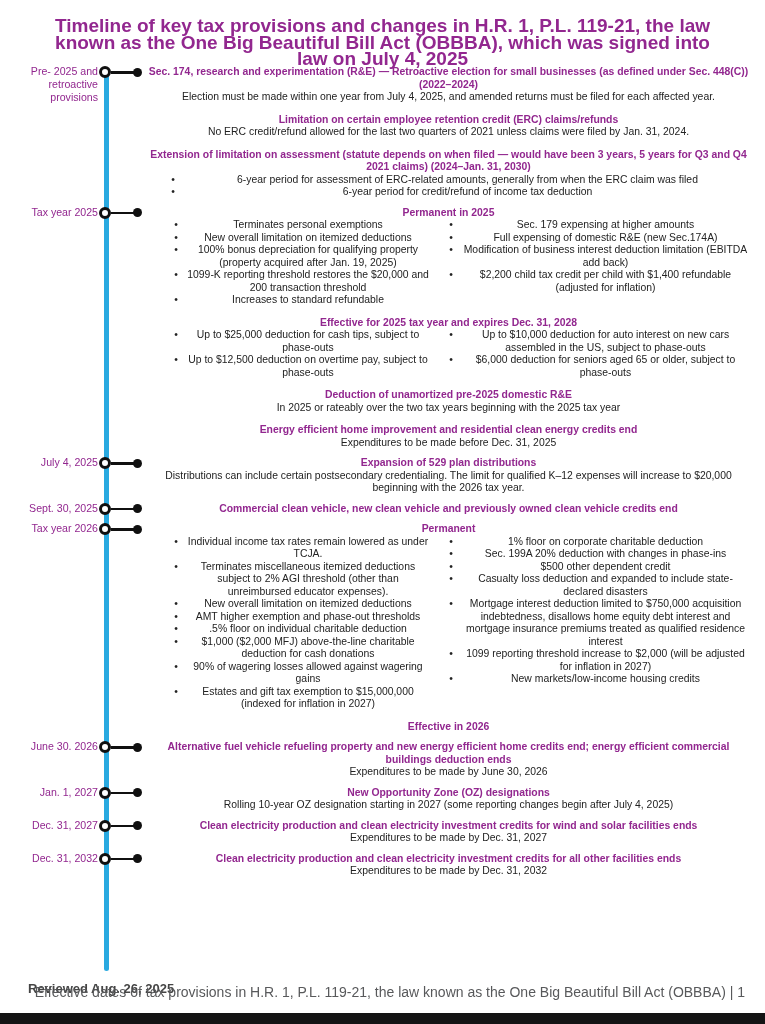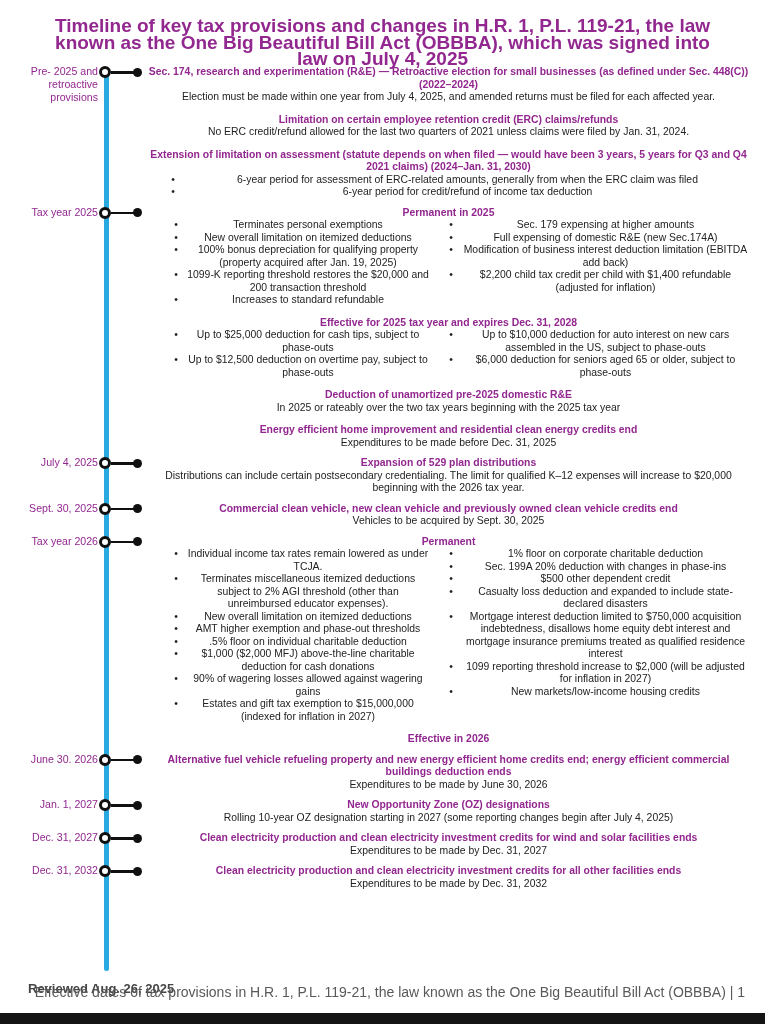--- a/index.html
+++ b/index.html
@@ -203,21 +203,20 @@
       </section>
       <section class="milestone">
         <div class="m-label">Sept. 30, 2025</div>
         <div class="marker">
           <span class="ring"></span>
           <span class="bar"></span>
           <span class="dot"></span>
         </div>
         <div class="entry">
           <div class="h">Commercial clean vehicle, new clean vehicle and previously owned clean vehicle credits end</div>
-          <div class="btext">Vehicles to be acquired by Sept. 30, 2025</div>
         </div>
       </section>
       <section class="milestone">
         <div class="m-label">Tax year 2026</div>
         <div class="marker">
           <span class="ring"></span>
           <span class="bar"></span>
           <span class="dot"></span>
         </div>
         <div class="entry">

